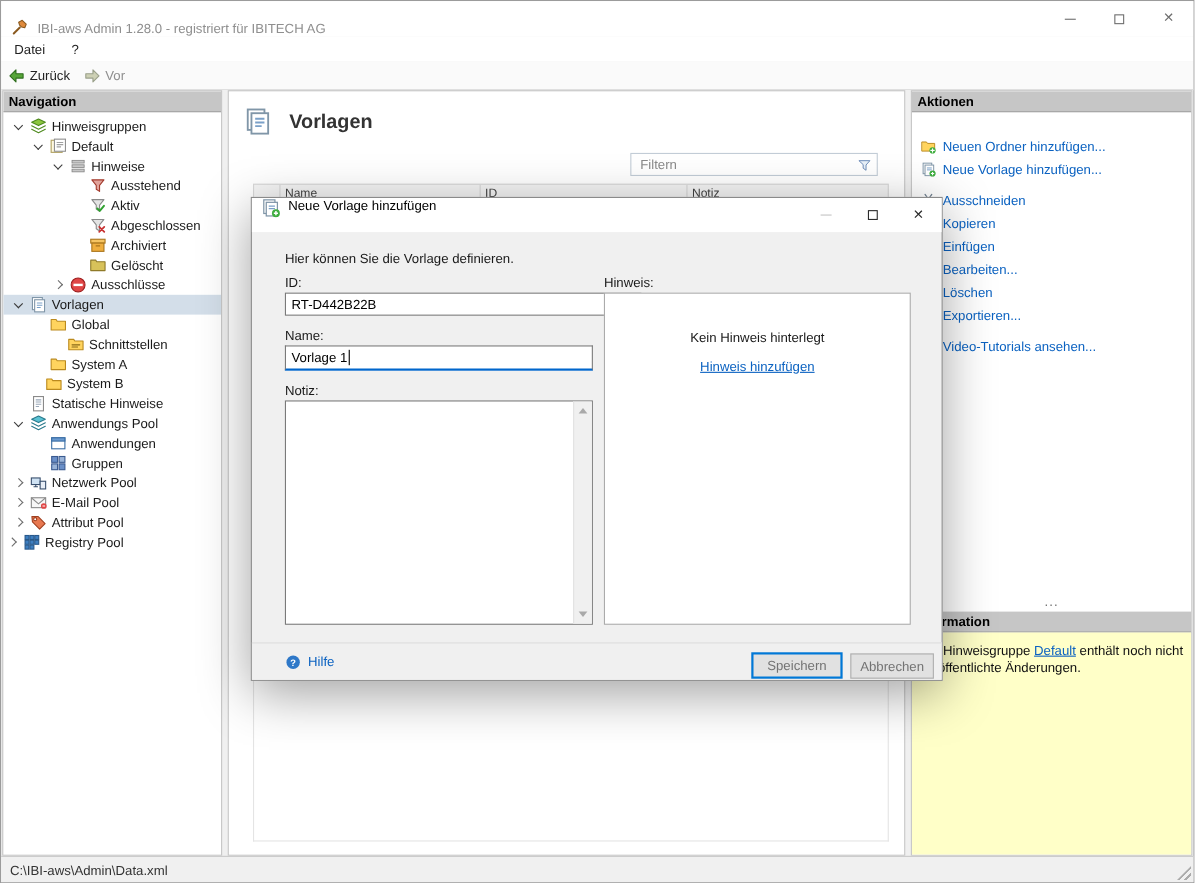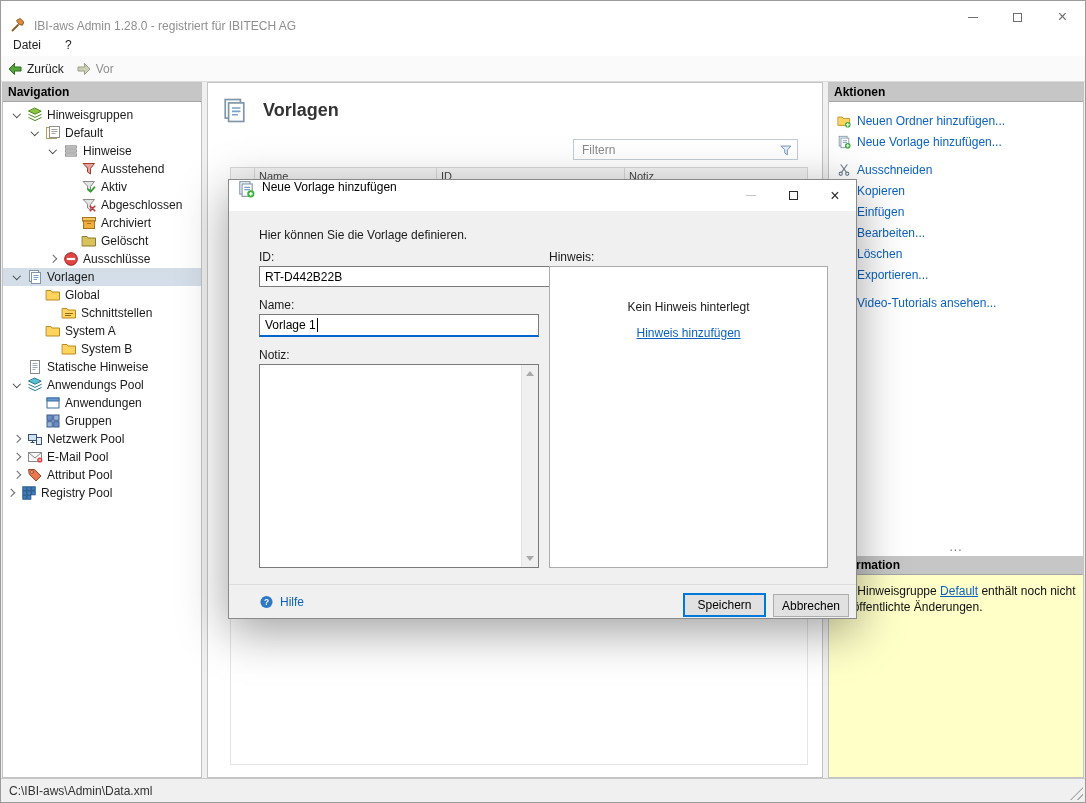--- a/index.html
+++ b/index.html
@@ -61,21 +61,21 @@
   .filter-box input { flex:1; border:none; outline:none; background:transparent; font:12px "Liberation Sans",sans-serif; color:#333; min-width:0; }
   .filter-box input::placeholder { color:#8A8A8A; }
   .table-head { display:flex; height:18px; flex:none; border:1px solid #D8D8D8; background:#F5F5F5; font-size:11px; color:#444; margin:7px 14px 0 22px; }
   .th { border-right:1px solid #D8D8D8; padding:2px 4px; display:flex; align-items:center; }
   .th.c0 { width:24px; }
   .th.c1 { width:182px; }
   .th.c2 { width:188px; }
   .th.c3 { flex:1; border-right:none; }
   .table-body { flex:1; margin:0 14px 12px 22px; border:1px solid #E4E4E4; border-top:none; background:#FFF; }
   
-  .actions-list { flex:1; padding-top:8px; overflow:hidden; }
+  .actions-list { flex:1; padding-top:20px; overflow:hidden; }
   .action-item { display:flex; align-items:center; gap:6px; padding:4px 8px 3px; color:var(--link,#0B62C1); white-space:nowrap; }
   .action-gap { height:7px; }
   .grip { height:13px; flex:none; text-align:center; color:#707070; font-size:12px; line-height:8px; letter-spacing:1px; }
   .info-box { height:202px; flex:none; background:var(--info_bg,#FFFFC8); padding:8px 7px; font-size:12px; line-height:1.35; color:#111; }
   .link { color:var(--link,#0B62C1); text-decoration:underline; cursor:pointer; }
   
   .statusbar { position:absolute; left:0; right:0; bottom:0; height:24px; background:#F0F0F0; border-top:1px solid #C8C8C8;
     display:flex; align-items:center; padding-left:8px; color:#333; }
   .resize-grip { position:absolute; right:2px; bottom:2px; width:13px; height:13px;
     background:repeating-linear-gradient(135deg,#ABABAB 0 1.5px,transparent 1.5px 4.5px);
@@ -92,21 +92,21 @@
   .caret { width:1px; height:14px; background:#000; margin-left:1px; }
   .textarea { position:absolute; background:#FFF; border:1px solid #7A7A7A; }
   .vscroll { position:absolute; right:0; top:0; bottom:0; width:17px; background:#F0F0F0; border-left:1px solid #E2E2E2; }
   .arr { width:0; height:0; border-left:4px solid transparent; border-right:4px solid transparent; position:absolute; left:4px; }
   .arr.up { top:6px; border-bottom:5px solid #A9A9A9; }
   .arr.down { bottom:6px; border-top:5px solid #A9A9A9; }
   .hint-box { position:absolute; background:#FFF; border:1px solid #ABABAB; text-align:center; padding-top:33px; font-size:12px; }
   .hint-empty { margin-bottom:12px; color:#1A1A1A; }
   .dlg-footer { position:absolute; left:0; right:0; top:404px; bottom:0; background:#F0F0F0; border-top:1px solid #DDDDDD; }
   .help-link { position:absolute; left:30px; top:50%; transform:translateY(-50%); display:flex; align-items:center; gap:6px; color:var(--link,#0B62C1); }
-  .btn { position:absolute; top:9px; height:23px; background:#E1E1E1; border:1px solid #ADADAD; font:12px "Liberation Sans",sans-serif; color:#000000; }
+  .btn { position:absolute; top:9px; height:23px; background:#E1E1E1; border:1px solid #ADADAD; font:12px "Liberation Sans",sans-serif; color:#737373; }
   .btn.primary { left:454px; width:83px; top:8px; height:24px; border:2px solid #0078D7; }
   .btn.cancel { left:544px; width:76px; }
 </style>
 </head>
 <body>
 
 <div class="window">
 
   <div class="titlebar">
     <span class="icon app-icon">
@@ -282,21 +282,21 @@
           </div>
           <div class="tree-row" style="padding-left: 24px;">
             <span class="chev none"></span>
             <span class="icon">
               <svg viewBox="0 0 16 16" stroke-linejoin="round" stroke-linecap="round">
                 <path d="M1.5 3.5h4.5l1 1.5h7.5v8h-13z" fill="#FFD45E" stroke="#BB8A1E"></path>
               </svg>
             </span>
             <span class="tree-label">System A</span>
           </div>
-          <div class="tree-row" style="padding-left: 40px;">
+          <div class="tree-row" style="padding-left: 20px;">
             <span class="chev none"></span>
             <span class="icon">
               <svg viewBox="0 0 16 16" stroke-linejoin="round" stroke-linecap="round">
                 <path d="M1.5 3.5h4.5l1 1.5h7.5v8h-13z" fill="#FFD45E" stroke="#BB8A1E"></path>
               </svg>
             </span>
             <span class="tree-label">System B</span>
           </div>
           <div class="tree-row" style="padding-left: 6px;">
             <span class="chev none"></span>

